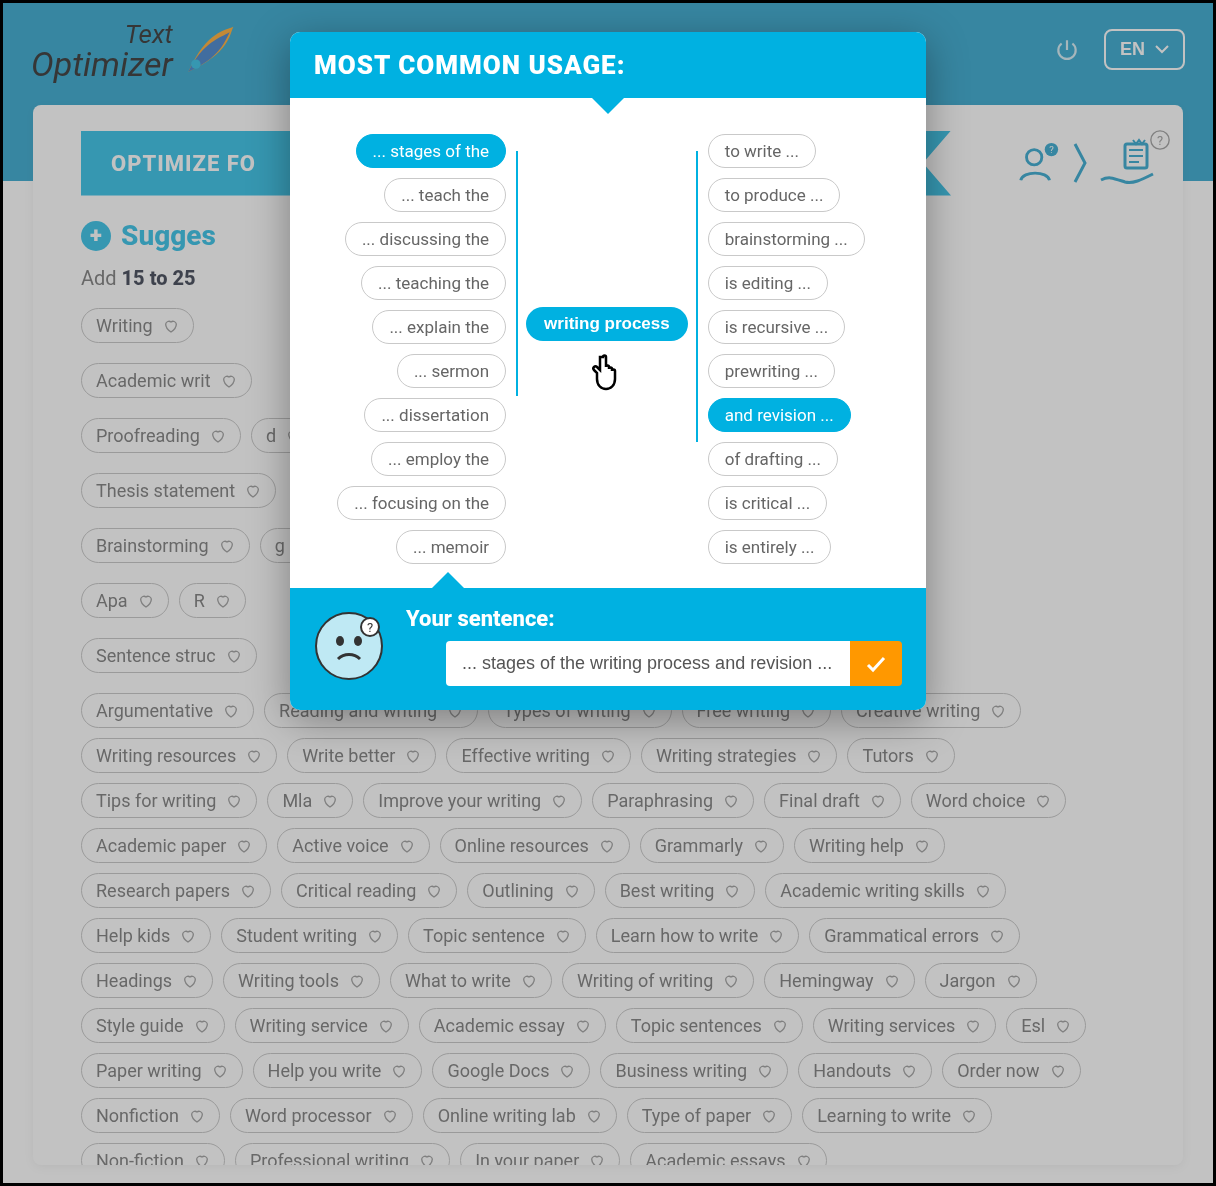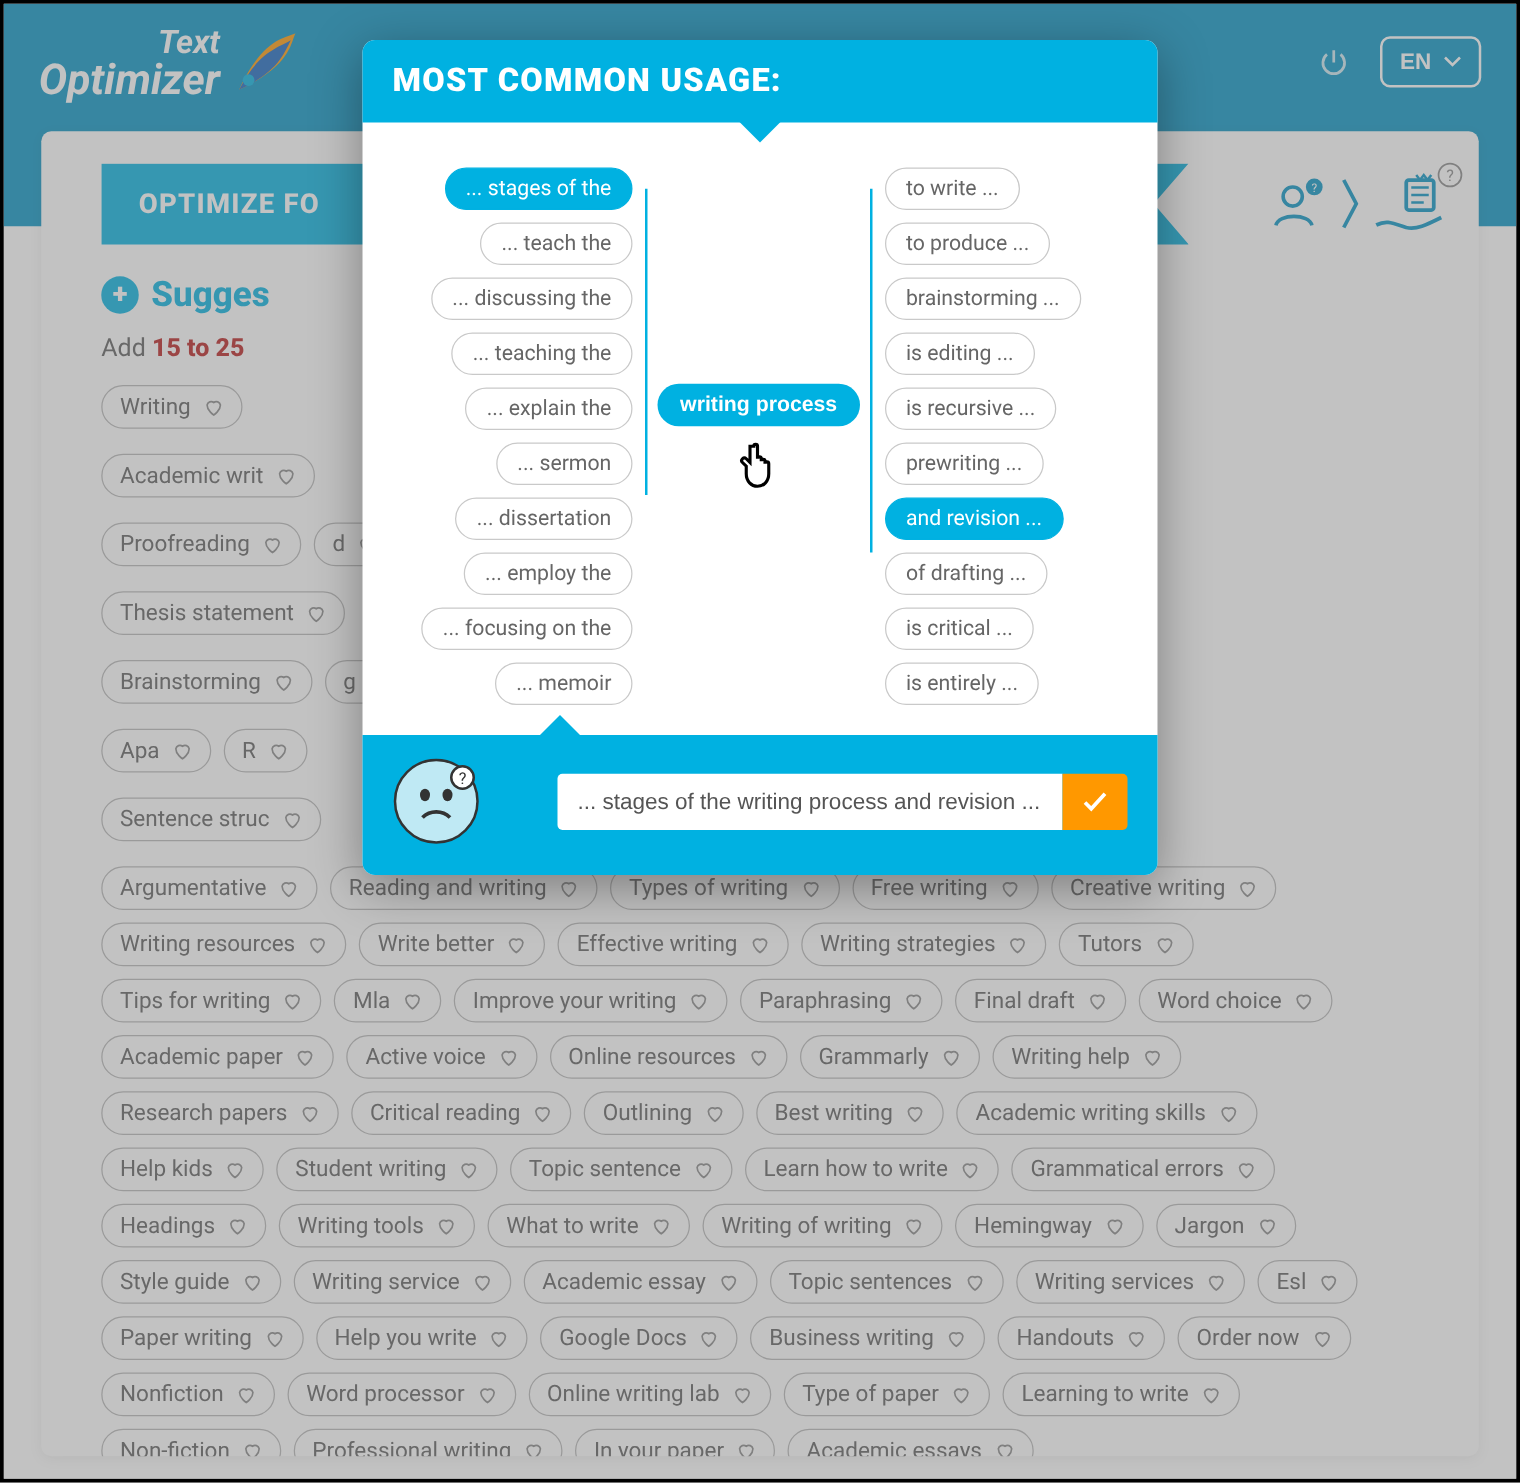--- a/index.html
+++ b/index.html
@@ -1,38 +1,38 @@
 <!DOCTYPE html>
 <html><head>
 <meta charset="utf-8">
 <style>
   * { box-sizing: border-box; margin: 0; padding: 0; }
   body { font-family: -apple-system, BlinkMacSystemFont, "Segoe UI", Roboto, Arial, sans-serif; background: #fff; width: 1216px; height: 1186px; overflow: hidden; position: relative; border: 3px solid #000; }
   .topbar { background: #0393c4; height: 178px; position: relative; display: flex; align-items: flex-start; padding: 18px 28px; }
   .logo { display: flex; align-items: center; }
-  .logo-text { color: #ffffff; font-style: italic; font-weight: 700; line-height: 1; }
+  .logo-text { color: #000000; font-style: italic; font-weight: 400; line-height: 1; }
   .logo-text .line1 { font-size: 26px; text-align: right; }
   .logo-text .line2 { font-size: 34px; }
   .logo-swoosh { width: 60px; height: 60px; margin-left: 6px; }
   .top-right { position: absolute; right: 28px; top: 26px; display: flex; align-items: center; gap: 24px; }
   .lang-btn { border: 2px solid #fff; border-radius: 8px; color: #fff; background: transparent; padding: 8px 14px; font-size: 18px; font-weight: 600; display: flex; align-items: center; gap: 10px; }
   .power-icon { color: #fff; opacity: .8; }
 
   .content { position: absolute; top: 102px; left: 30px; right: 30px; bottom: 18px; background: #fff; border-radius: 8px; box-shadow: 0 2px 10px rgba(0,0,0,.08); overflow: hidden; }
 
   .ribbon { margin: 22px 28px 0 48px; display: flex; align-items: center; position: relative; height: 72px; }
   .ribbon-label { background: #00b1e1; color: #fff; font-weight: 800; font-size: 22px; letter-spacing: 1px; padding: 20px 30px; clip-path: polygon(0 0, 100% 0, calc(100% - 28px) 50%, 100% 100%, 0 100%); flex: 0 0 auto; width: 870px; }
   .ribbon-icons { display: flex; gap: 12px; margin-left: auto; align-items: center; }
   .ribbon-icons svg { display: block; }
 
   .section-head { display: flex; align-items: center; gap: 10px; padding: 20px 48px 10px 48px; color: #00b1e1; font-weight: 800; font-size: 28px; }
   .plus-circle { width: 30px; height: 30px; border-radius: 50%; background: #00b1e1; color:#fff; display:flex; align-items:center; justify-content:center; font-size: 22px; font-weight: 900; }
 
   .instruction { padding: 4px 48px 18px 48px; color: #5b5b5b; font-size: 20px; }
-  .instruction b { font-weight: 800; color: #b91c1c; }
+  .instruction b { font-weight: 800; color: #0f172a; }
 
   .pill-area { padding: 0 48px 30px 48px; display: flex; flex-wrap: wrap; gap: 10px; }
   .pill { border: 1px solid #b7b7b7; border-radius: 999px; padding: 6px 14px; display: inline-flex; align-items: center; gap: 10px; color: #5b5b5b; font-size: 18px; white-space: nowrap; }
   .heart { width: 16px; height: 16px; }
 
   
   .overlay { position: absolute; inset: 0; background: rgba(120,120,120,0.45); display: flex; justify-content: center; align-items: flex-start; }
   .modal { width: 636px; background: #fff; border-radius: 10px; box-shadow: 0 10px 40px rgba(0,0,0,.35); margin-top: 29px; overflow: visible; position: relative; }
   .modal-header { background: #00b1e1; color: #fff; font-weight: 900; font-size: 26px; padding: 18px 24px; border-radius: 10px 10px 0 0; letter-spacing: 1px; position: relative; }
   .modal-header::after { content:""; position:absolute; left:50%; transform:translateX(-50%); bottom:-16px; width:0; height:0; border-left:18px solid transparent; border-right:18px solid transparent; border-top:18px solid #00b1e1; }
@@ -586,20 +586,21 @@
     <div class="modal-footer-wrap">
       <svg class="face" viewBox="0 0 70 70">
         <circle cx="35" cy="35" r="33" fill="#bfe9f4" stroke="#333" stroke-width="2"></circle>
         <ellipse cx="26" cy="30" rx="4" ry="5" fill="#333"></ellipse>
         <ellipse cx="44" cy="30" rx="4" ry="5" fill="#333"></ellipse>
         <path d="M24 48c6-6 16-6 22 0" fill="none" stroke="#333" stroke-width="3"></path>
         <circle cx="56" cy="16" r="9" fill="#fff" stroke="#333" stroke-width="2"></circle>
         <text x="56" y="21" text-anchor="middle" font-size="13" fill="#333">?</text>
       </svg>
       <div class="sentence-row">
+        <div class="sentence-label">Your sentence:</div>
         <div class="sentence-input-row">
           <input class="sentence-input" value="... stages of the writing process and revision ..." style="">
           <button class="sentence-btn">
             <svg width="22" height="22">
                 <path d="M3 12l5 5L19 5" fill="none" stroke="#fff" stroke-width="3"></path>
               </svg>
           </button>
         </div>
       </div>
     </div>

